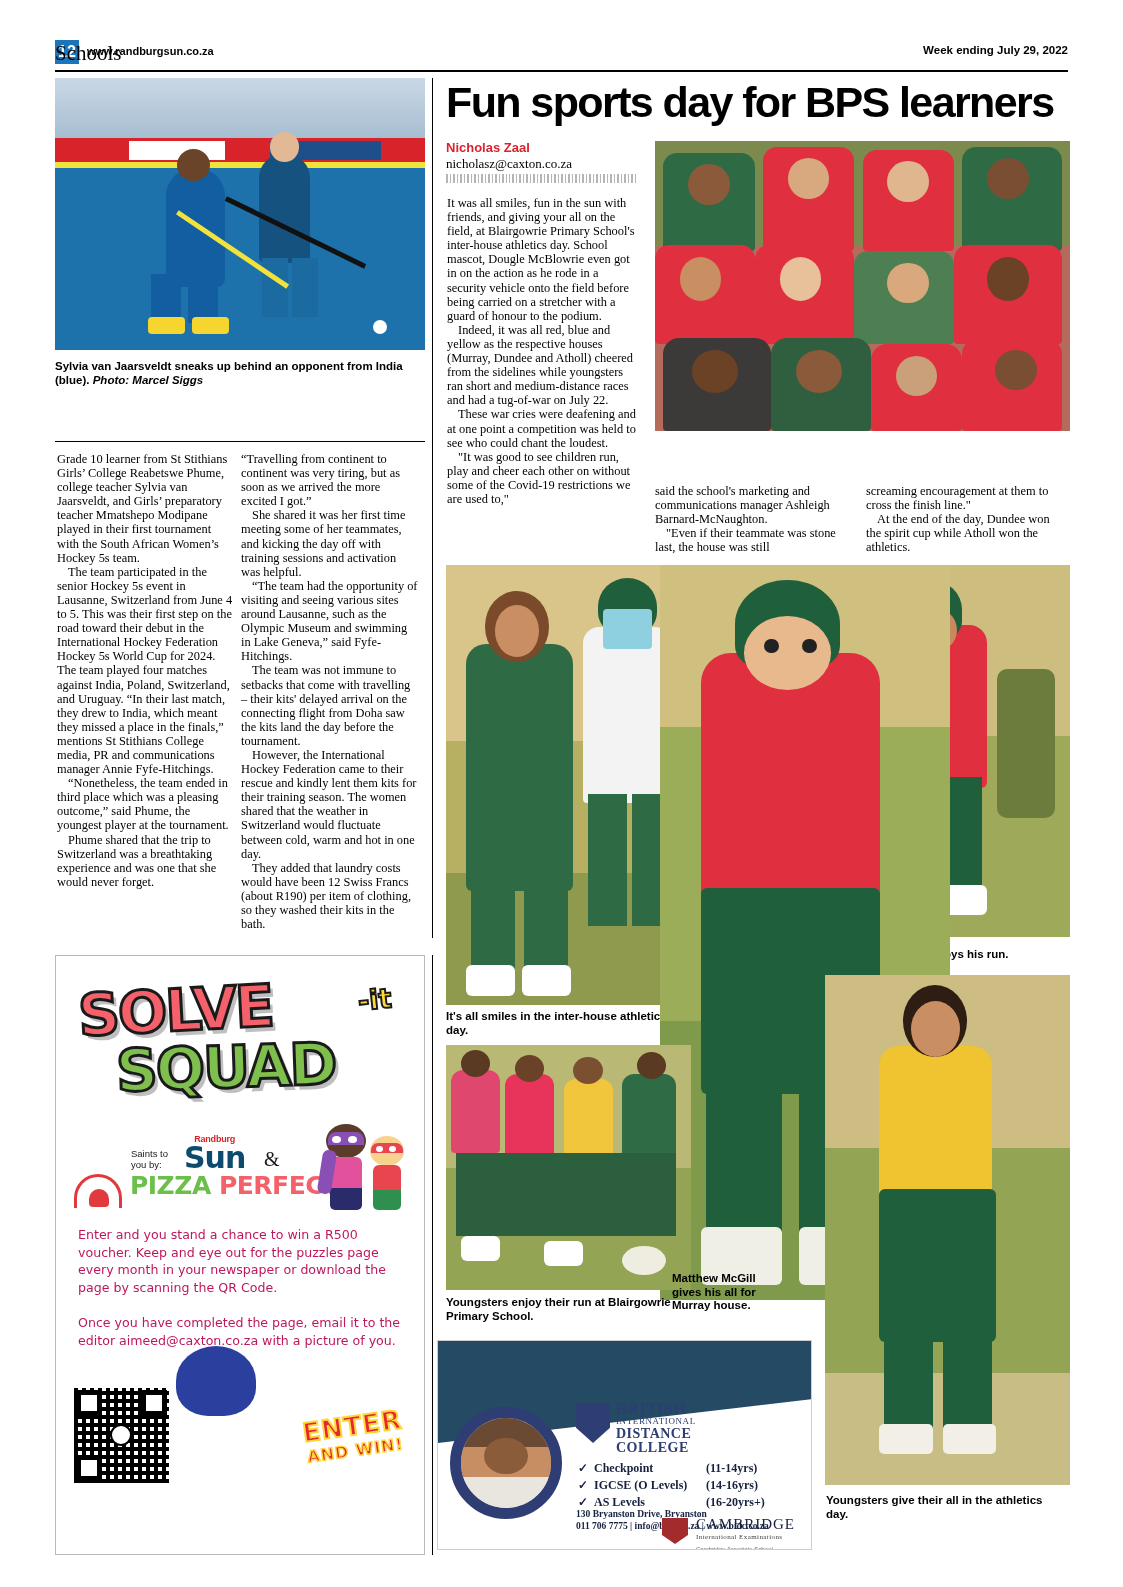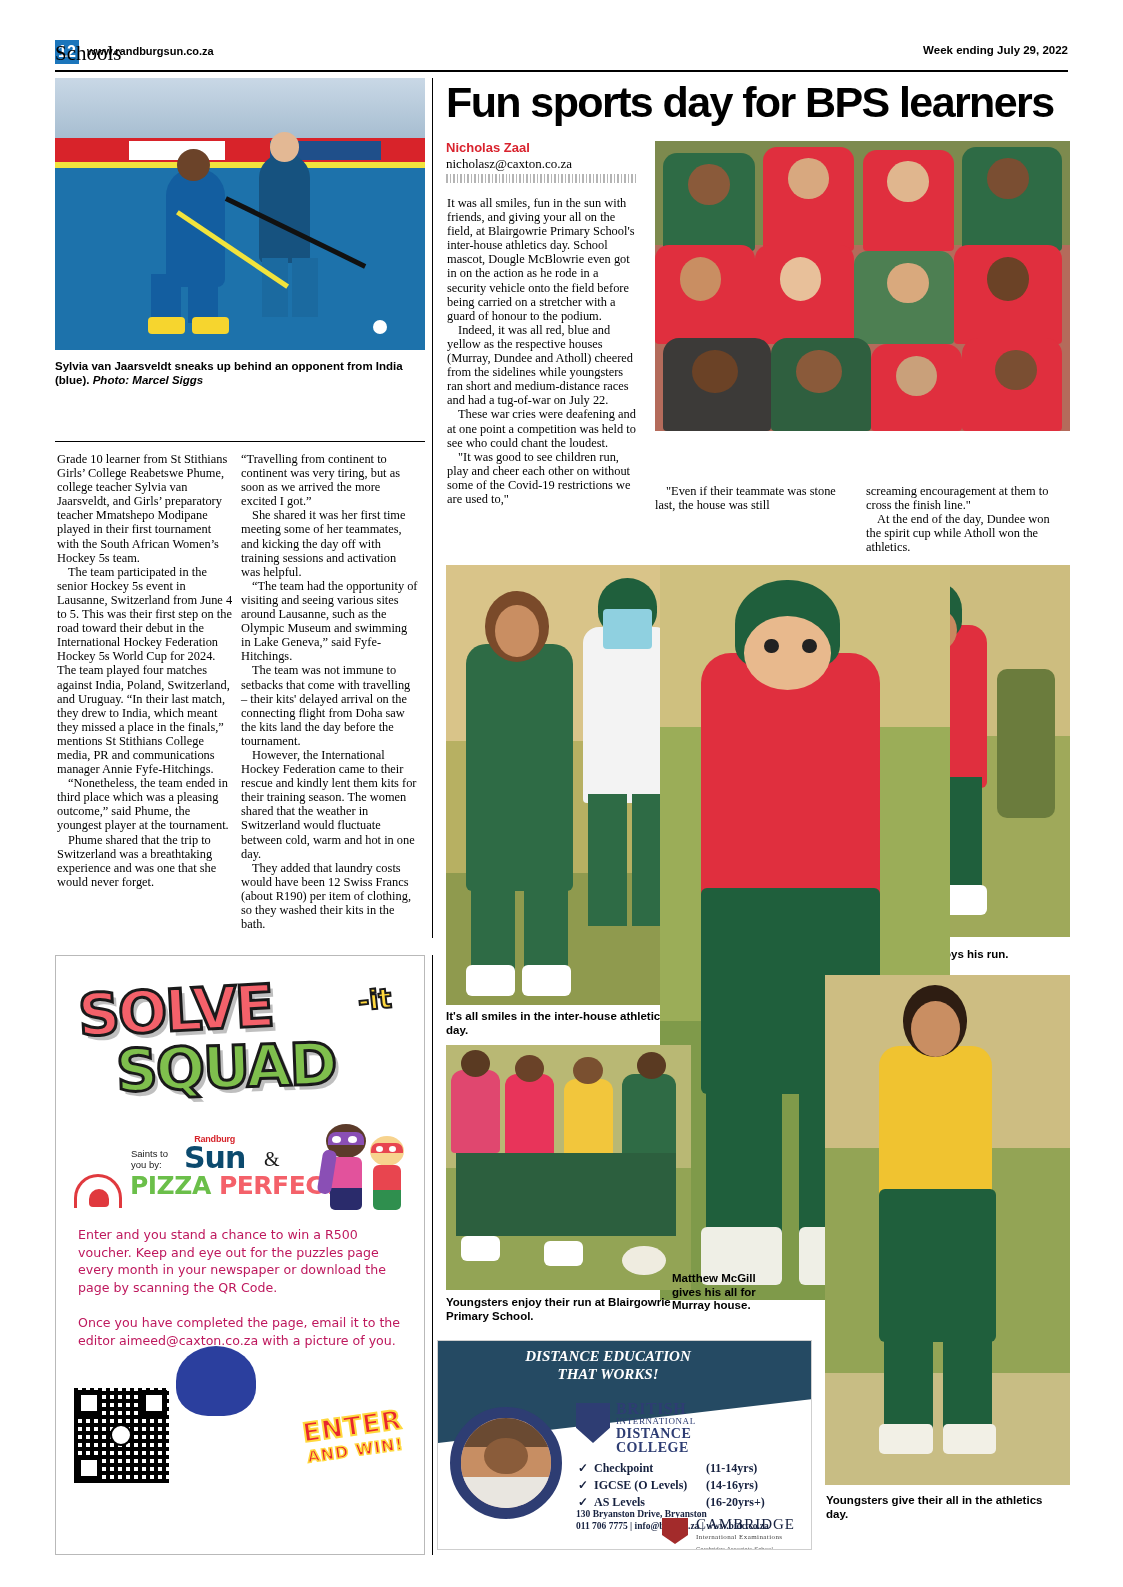--- a/index.html
+++ b/index.html
@@ -399,20 +399,21 @@
 
 
   <div class="body-col" style="left:447px; top:196px; width:190px;">
     <p class="first">It was all smiles, fun in the sun with friends, and giving your all on the field, at Blairgowrie Primary School's inter-house athletics day. School mascot, Dougle McBlowrie even got in on the action as he rode in a security vehicle onto the field before being carried on a stretcher with a guard of honour to the podium.</p>
     <p>Indeed, it was all red, blue and yellow as the respective houses (Murray, Dundee and Atholl) cheered from the sidelines while youngsters ran short and medium-distance races and had a tug-of-war on July 22.</p>
     <p>These war cries were deafening and at one point a competition was held to see who could chant the loudest.</p>
     <p>"It was good to see children run, play and cheer each other on without some of the Covid-19 restrictions we are used to,"</p>
   </div>
 
   <div class="body-col" style="left:655px; top:484px; width:195px;">
+    <p class="first">said the school's marketing and communications manager Ashleigh Barnard-McNaughton.</p>
     <p>"Even if their teammate was stone last, the house was still</p>
   </div>
 
   <div class="body-col" style="left:866px; top:484px; width:200px;">
     <p class="first">screaming encouragement at them to cross the finish line."</p>
     <p>At the end of the day, Dundee won the spirit cup while Atholl won the athletics.</p>
   </div>
 
   <div class="photo p-smiles">
     <div style="position:absolute;inset:0;background:linear-gradient(#d9c489 0 40%,#b7b062 40% 70%,#8f9a4e 70% 100%);"></div>
@@ -485,24 +486,20 @@
     <div style="position:absolute;left:24%;top:68%;width:20%;height:22%;background:#1f5f3c;"></div>
     <div style="position:absolute;left:48%;top:68%;width:20%;height:22%;background:#1f5f3c;"></div>
     <div style="position:absolute;left:22%;top:88%;width:22%;height:6%;background:#f2f0e6;border-radius:5px;"></div>
     <div style="position:absolute;left:48%;top:88%;width:22%;height:6%;background:#f2f0e6;border-radius:5px;"></div>
   </div>
   <div class="caption" style="left:826px; top:1494px; width:240px;">Youngsters give their all in the athletics day.</div>
 
   <div class="ad-bidc">
     <div class="bidc-band"></div>
     <div class="bidc-wedge"></div>
-    <div class="bidc-title">
-      <span>DISTANCE EDUCATION</span><br>
-      <span>THAT WORKS!</span>
-    </div>
 
     <div class="bidc-circle">
       <div class="face" style="background:linear-gradient(#6a4a32 0 32%,#c78e63 32% 66%,#e9e6e0 66% 100%);"></div>
       <div style="position:absolute;left:26%;top:22%;width:48%;height:40%;background:#8a5c3a;border-radius:50%;"></div>
     </div>
 
     <div class="bidc-logo">
       <div class="bidc-shield"></div>
       <div class="bidc-name">
         <div class="b1">BRITISH</div>

